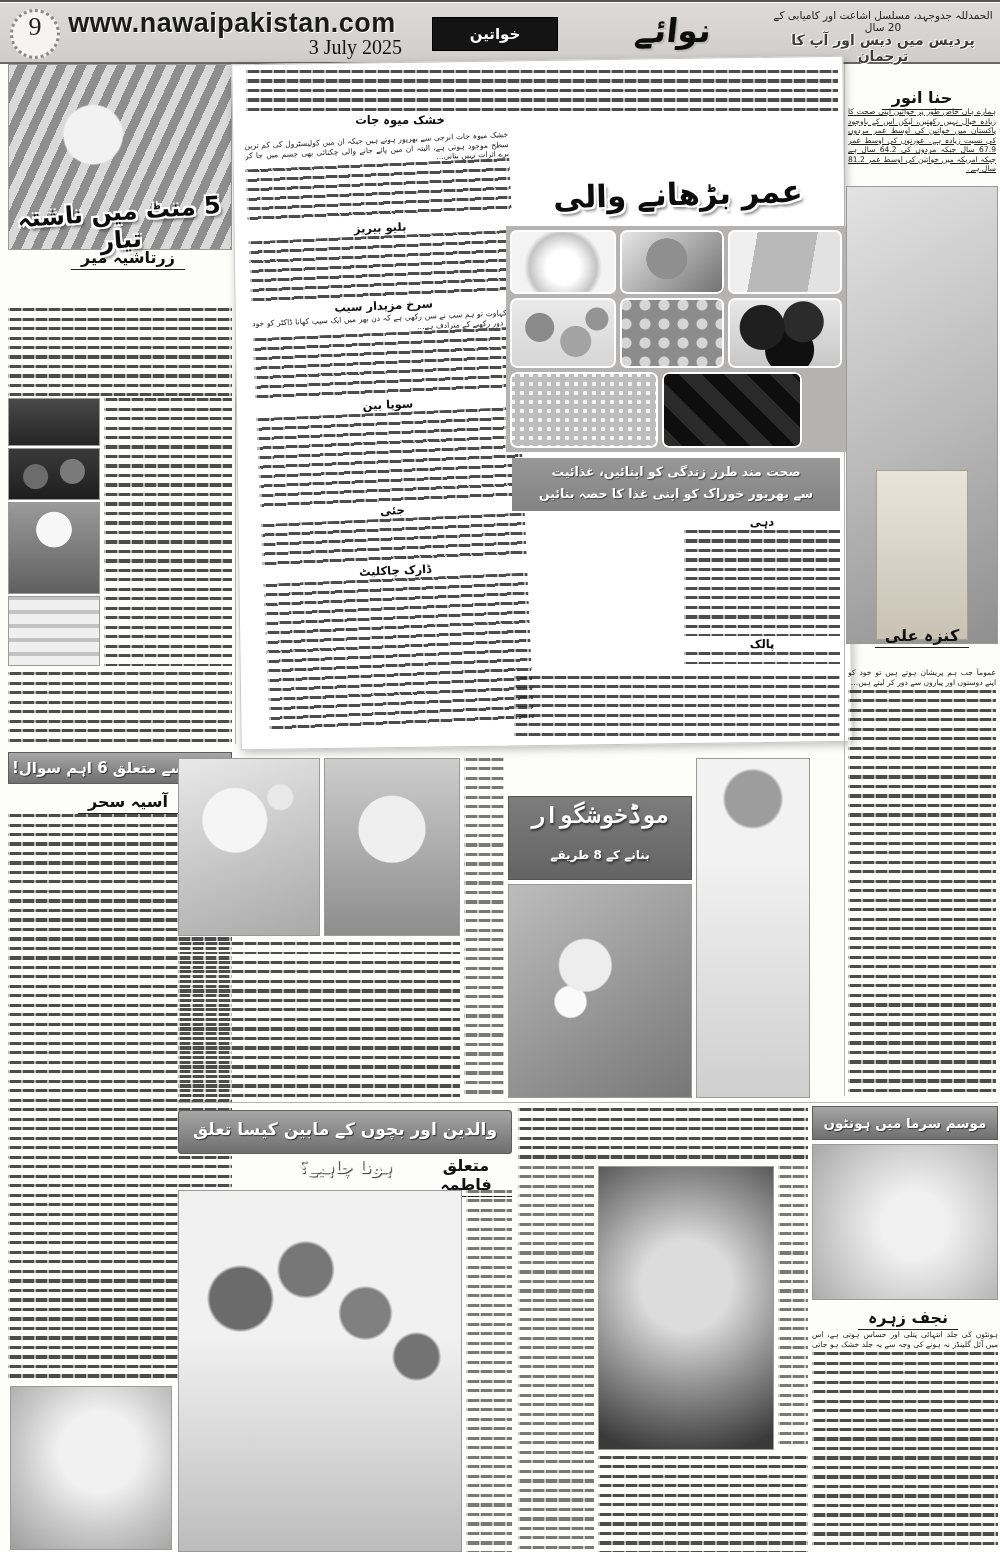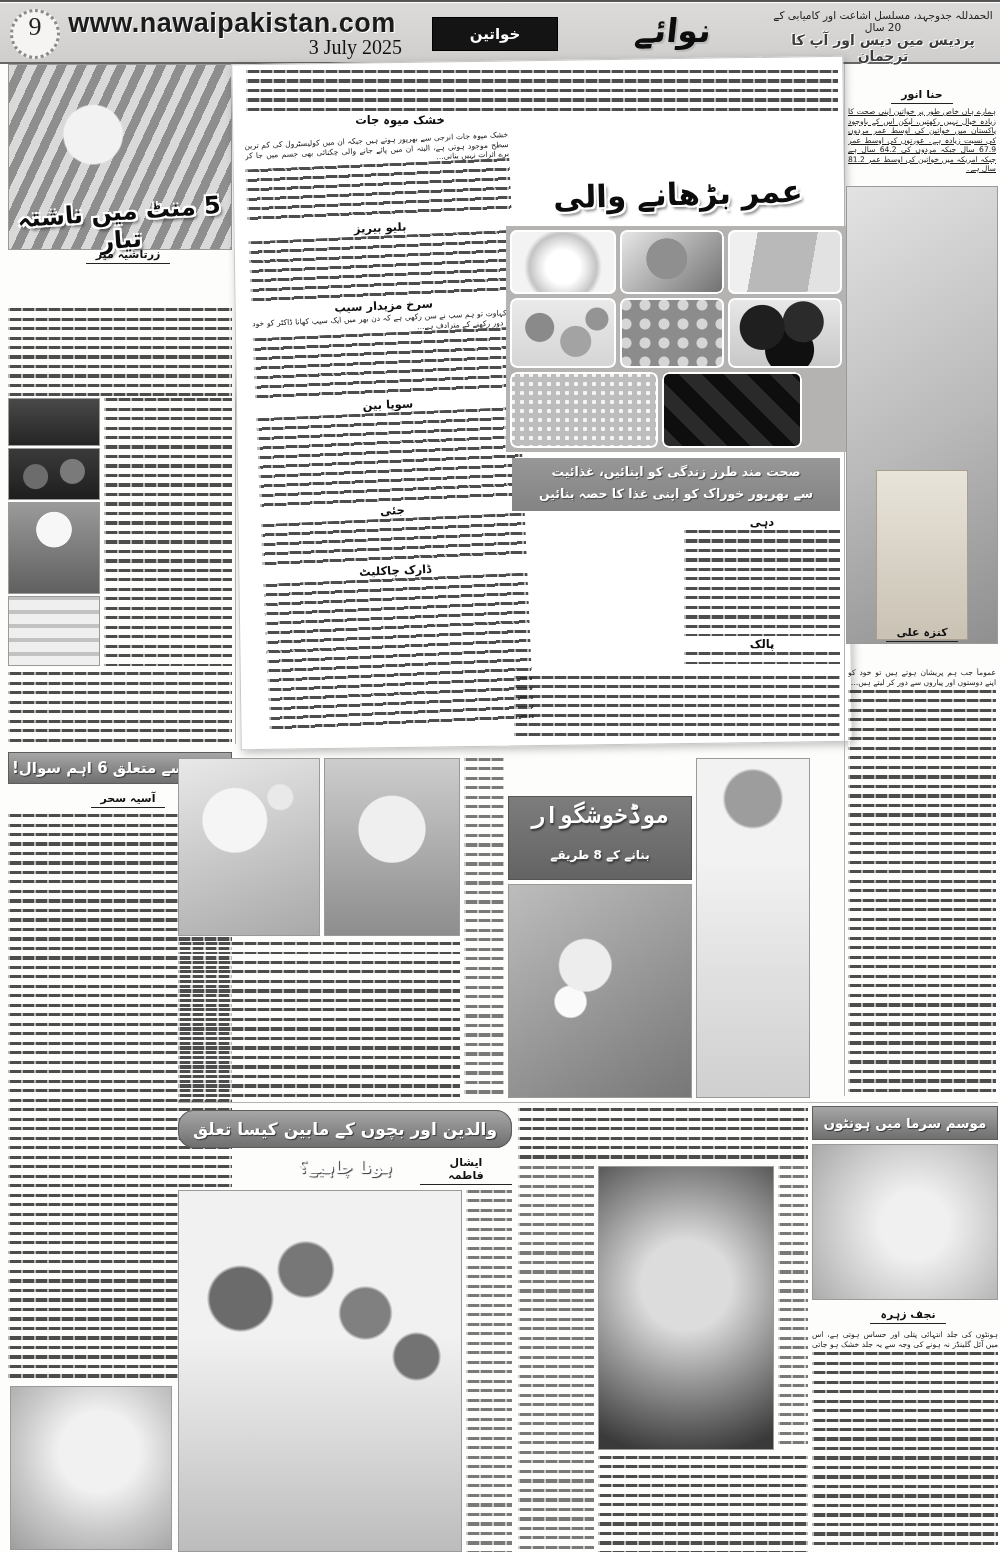--- a/index.html
+++ b/index.html
@@ -24,21 +24,21 @@
   .tagbot{left:772px;top:30px;width:222px;text-align:center;font-size:14px;font-weight:bold;color:#3d3d3d;
        text-shadow:1px 1px 0 #fff,-1px -1px 0 #fff;}
   
   .photo{background:linear-gradient(150deg,#e3e3e3,#b9b9b9 55%,#8f8f8f);box-shadow:0 0 0 1px #9a9a9a inset;}
   .sim{background-image:
         repeating-linear-gradient(90deg,rgba(253,253,252,.6) 0 2px,rgba(253,253,252,0) 2px 13px),
         repeating-linear-gradient(180deg,rgba(38,38,38,.82) 0 3px,rgba(0,0,0,0) 3px 9.5px);}
   .simlight{opacity:.75;}
   .excerpt{font-size:7.6px;line-height:9.5px;text-align:justify;color:#1a1a1a;overflow:hidden;}
   .subhead{font-weight:bold;text-align:center;font-size:11.5px;color:#0f0f0f;height:16px;line-height:16px;}
-  .author{font-weight:bold;font-size:11px;color:#111;text-align:center;}
+  .author{font-weight:bold;font-size:16px;color:#111;text-align:center;}
   .author span{display:inline-block;border-bottom:1.5px solid #222;padding:0 10px 2px;}
   .bar{background:linear-gradient(#a8a8a8,#6d6d6d);color:#fff;font-weight:bold;text-align:center;
        text-shadow:1px 1px 1px #333;box-shadow:0 0 0 1px #5d5d5d inset;}
   .vrule{width:1px;background:#b5b4b2;}
   .hrule{height:1px;background:#b5b4b2;}
   .bigheadline{font-weight:bold;color:#0c0c0c;text-align:center;
        text-shadow:-2px -2px 0 #fff,2px -2px 0 #fff,-2px 2px 0 #fff,2px 2px 0 #fff,3px 4px 3px rgba(0,0,0,.45);}
   .tile{border-radius:7px;box-shadow:0 0 0 2px #fff inset;}
   .qbox{background:linear-gradient(#979797,#838383);color:#fff;font-weight:bold;text-align:center;
        font-size:12.5px;line-height:22px;text-shadow:1px 1px 1px #444;}
@@ -164,22 +164,22 @@
     <div class="urdu" style="color:#fff;font-weight:bold;font-size:23px;text-align:center;line-height:42px;text-shadow:1px 2px 2px #333;font-family:Liberation Mono, monospace;">موڈخوشگوار</div>
     <div class="urdu" style="color:#fff;font-weight:bold;font-size:12px;text-align:center;line-height:34px;text-shadow:1px 2px 2px #333;">بنانے کے 8 طریقے</div>
   </div>
   <div class="abs photo" style="left:508px;top:884px;width:184px;height:214px;
        background:radial-gradient(circle at 42% 38%,#ededed 0 15%,rgba(0,0,0,0) 16%),radial-gradient(circle at 34% 55%,#fafafa 0 9%,rgba(0,0,0,0) 10%),linear-gradient(145deg,#bdbdbd,#777);"></div>
   <div class="abs photo" style="left:696px;top:758px;width:114px;height:340px;
        background:radial-gradient(circle at 50% 12%,#9d9d9d 0 9%,rgba(0,0,0,0) 10%),linear-gradient(#f2f2f2 0 30%,#e2e2e2 60%,#cfcfcf);"></div>
 
   <div class="abs hrule" style="left:178px;top:1102px;width:820px;"></div>
 
-  <div class="abs bar urdu" style="left:178px;top:1110px;width:334px;height:38px;line-height:38px;font-size:17px;border-radius:16px;">والدین اور بچوں کے مابین کیسا تعلق ہونا چاہیے؟</div>
-  <div class="abs author urdu" style="left:420px;top:1156px;width:92px;"><span>ایشال فاطمہ</span></div>
+  <div class="abs bar urdu" style="left:178px;top:1110px;width:334px;height:44px;line-height:38px;font-size:17px;border-radius:4px;">والدین اور بچوں کے مابین کیسا تعلق ہونا چاہیے؟</div>
+  <div class="abs author urdu" style="left:420px;top:1156px;width:92px;"><span>متعلق فاطمہ</span></div>
   <div class="abs photo" style="left:178px;top:1190px;width:284px;height:362px;
        background:radial-gradient(circle at 22% 30%,#6b6b6b 0 9%,rgba(0,0,0,0) 10%),
                   radial-gradient(circle at 45% 22%,#777 0 8%,rgba(0,0,0,0) 9%),
                   radial-gradient(circle at 66% 34%,#808080 0 8%,rgba(0,0,0,0) 9%),
                   radial-gradient(circle at 84% 46%,#737373 0 7%,rgba(0,0,0,0) 8%),
                   linear-gradient(#f1f1f1 0 40%,#d8d8d8 70%,#bcbcbc);"></div>
   <div class="abs sim simlight" style="left:466px;top:1190px;width:46px;height:362px;"></div>
 
   <div class="abs sim" style="left:518px;top:1108px;width:290px;height:54px;"></div>
   <div class="abs sim simlight" style="left:518px;top:1166px;width:76px;height:386px;"></div>

